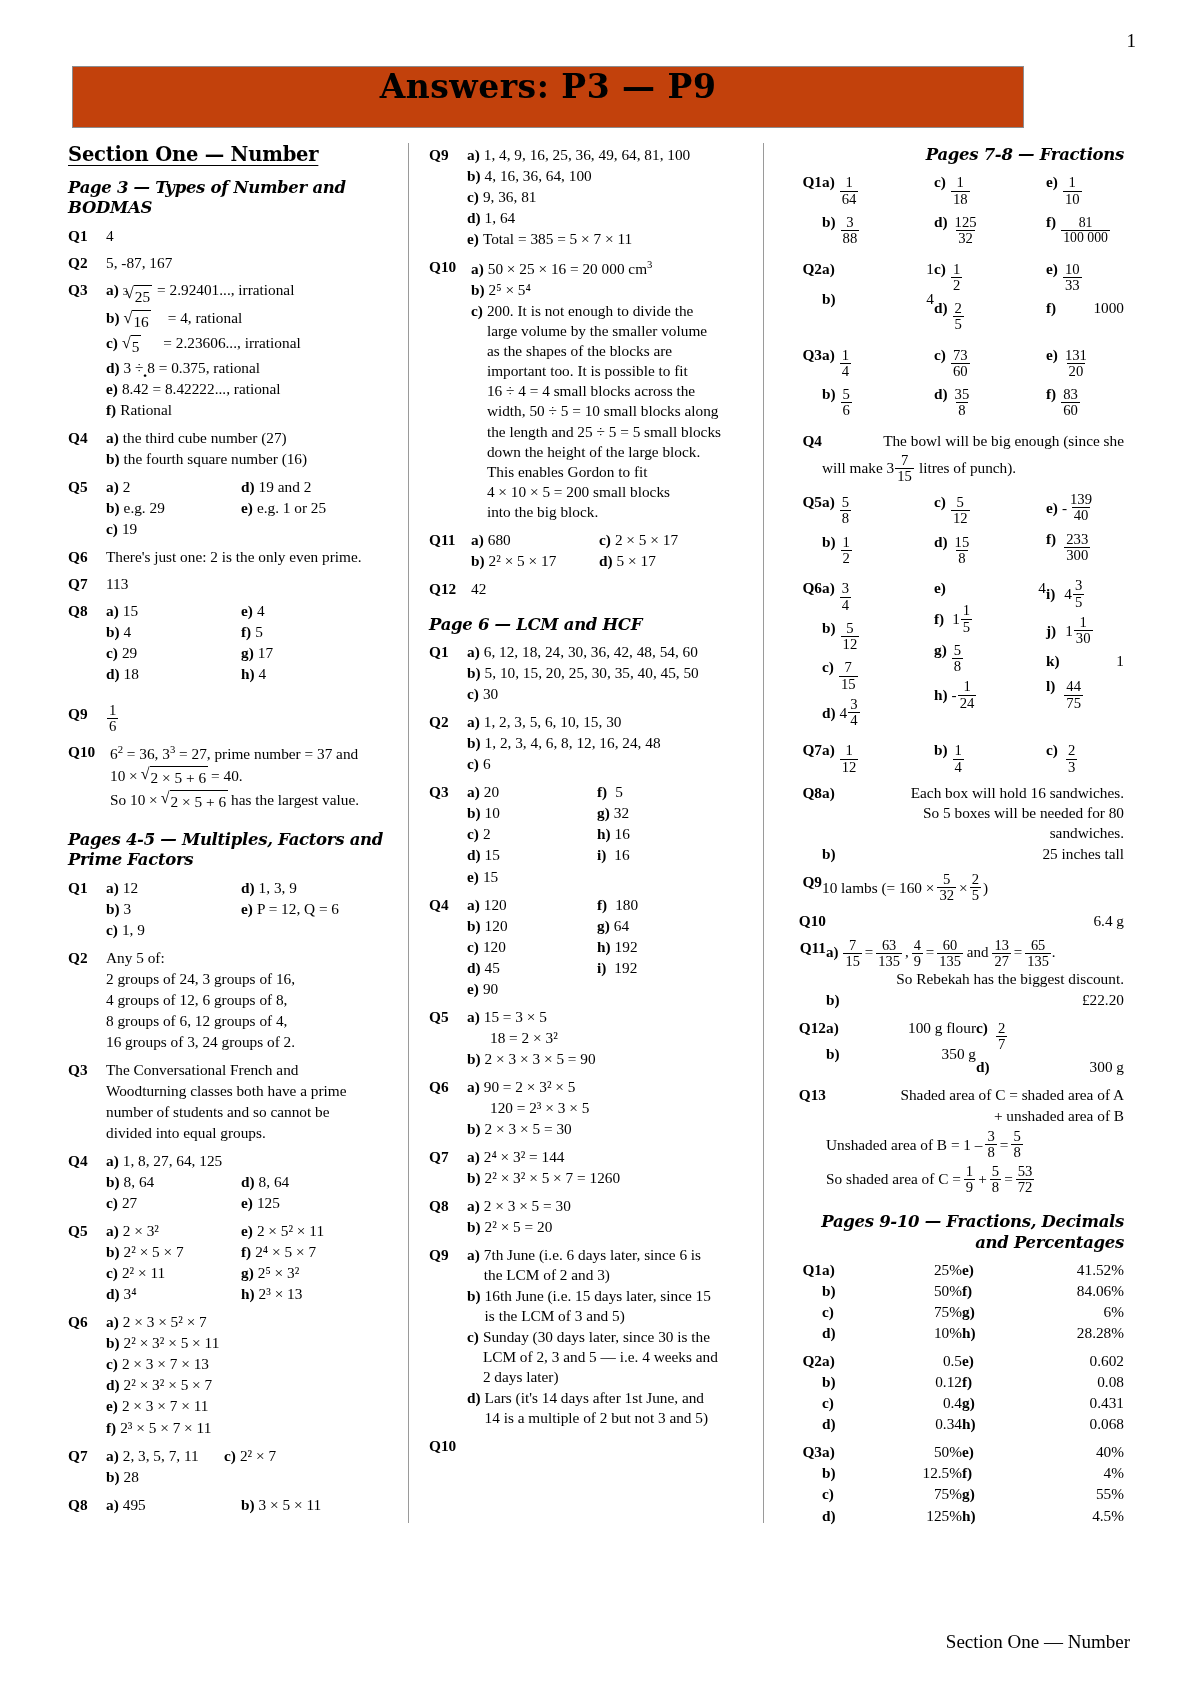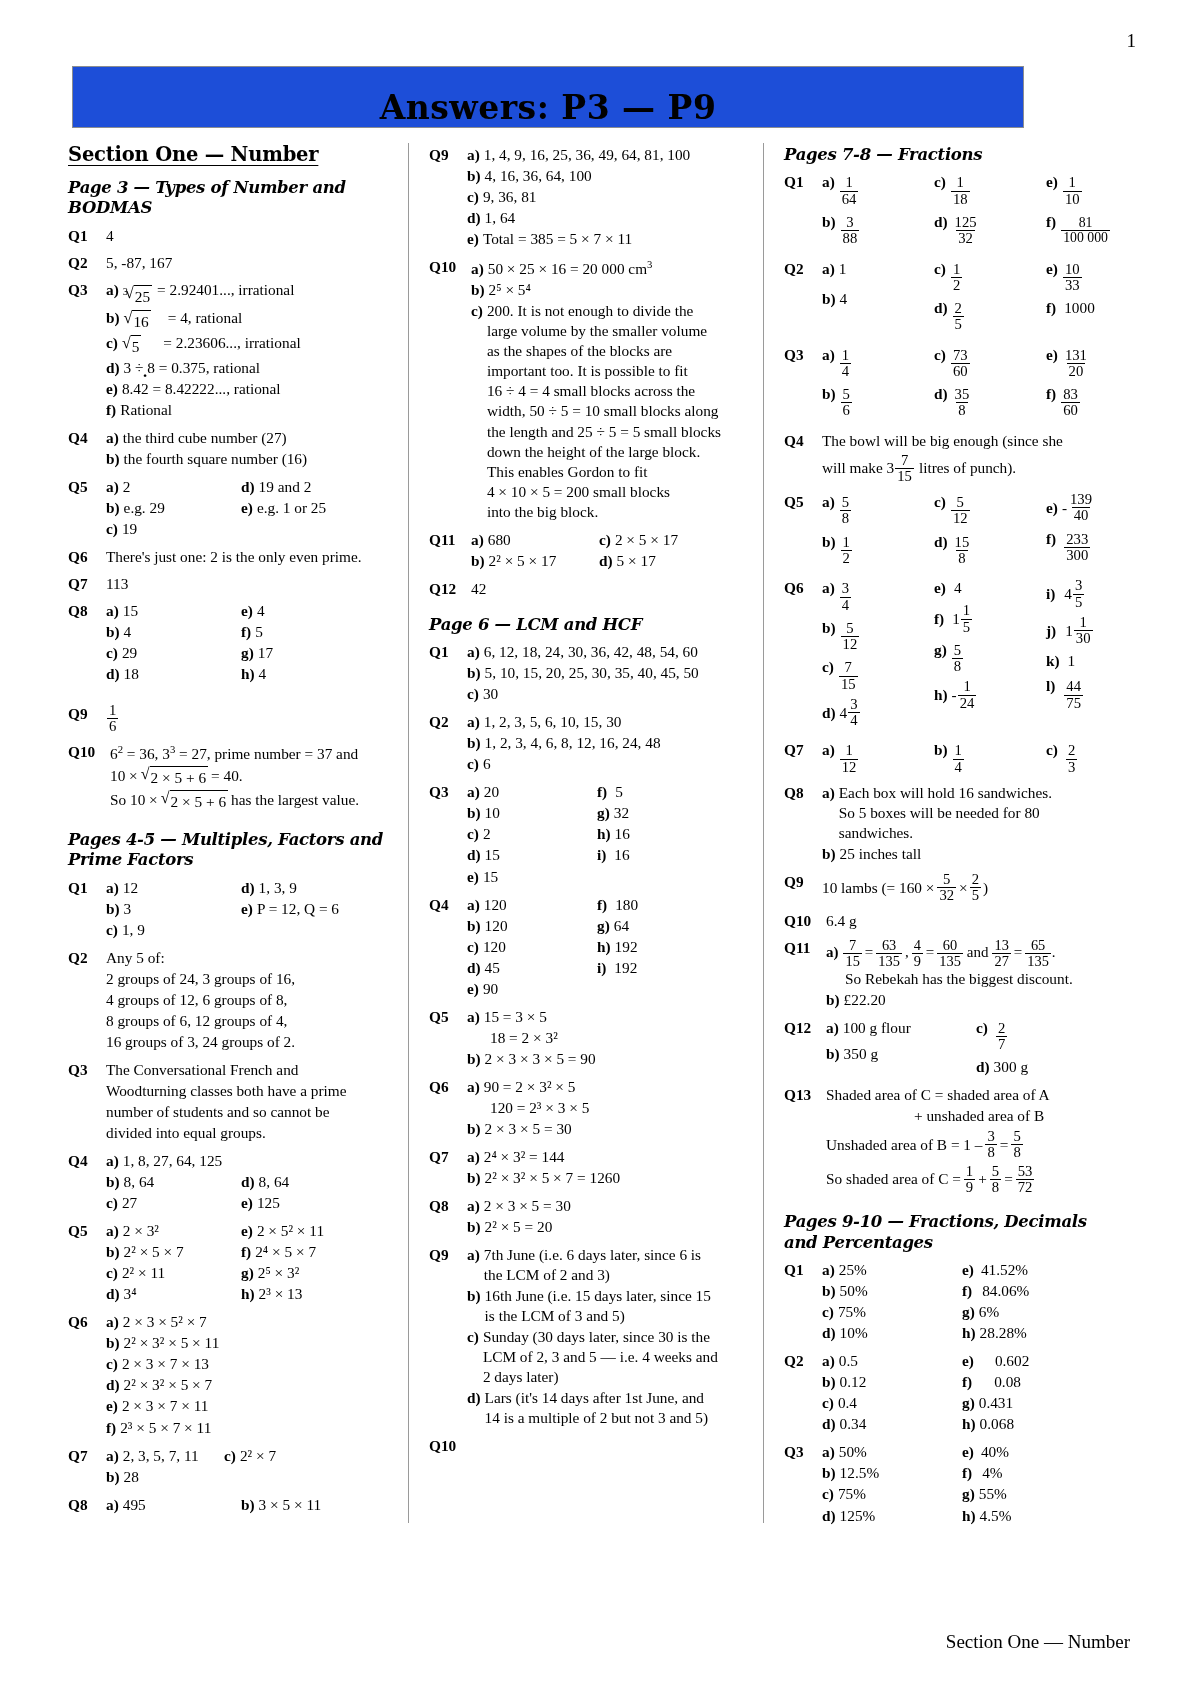--- a/index.html
+++ b/index.html
@@ -23,24 +23,24 @@
     font-family: "Liberation Serif", serif;
   }
 
   
   .banner {
     position: absolute;
     top: 66px;
     left: 72px;
     width: 952px;
     height: 62px;
-    background: #1d4ed8;
+    background: #c2410c;
     border: 1px solid #8b8d90;
     display: flex;
-    align-items: flex-end;
+    align-items: flex-start;
     justify-content: center;
   }
   .banner-title {
     font-family: "DejaVu Serif", "Liberation Serif", serif;
     font-weight: bold;
     font-size: 33px;
     letter-spacing: 0.5px;
   }
 
   
@@ -56,21 +56,21 @@
     width: 340px;
     padding-right: 10px;
     position: relative;
   }
   .col + .col {
     border-left: 1.5px solid #9a9a9a;
     padding-left: 20px;
     width: 363px;
   }
   .col:nth-child(2) { width: 355px; }
-  .col:nth-child(3) { width: 371px; }
+  .col:nth-child(3) { width: 371px; text-align: right; }
 
   
   .sec-head {
     font-family: "DejaVu Serif", "Liberation Serif", serif;
     font-weight: bold;
     font-size: 19.5px;
     text-decoration: underline;
     text-underline-offset: 4px;
     margin: 0 0 12px 0;
     letter-spacing: -0.2px;

